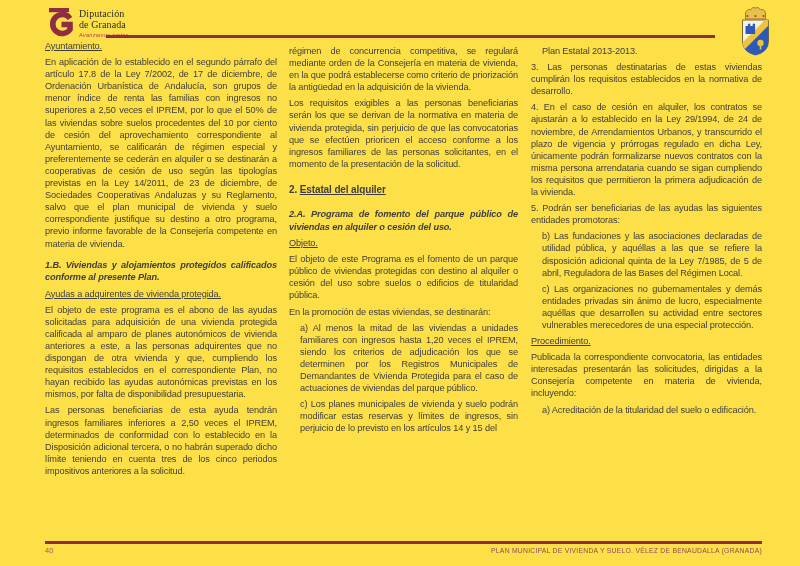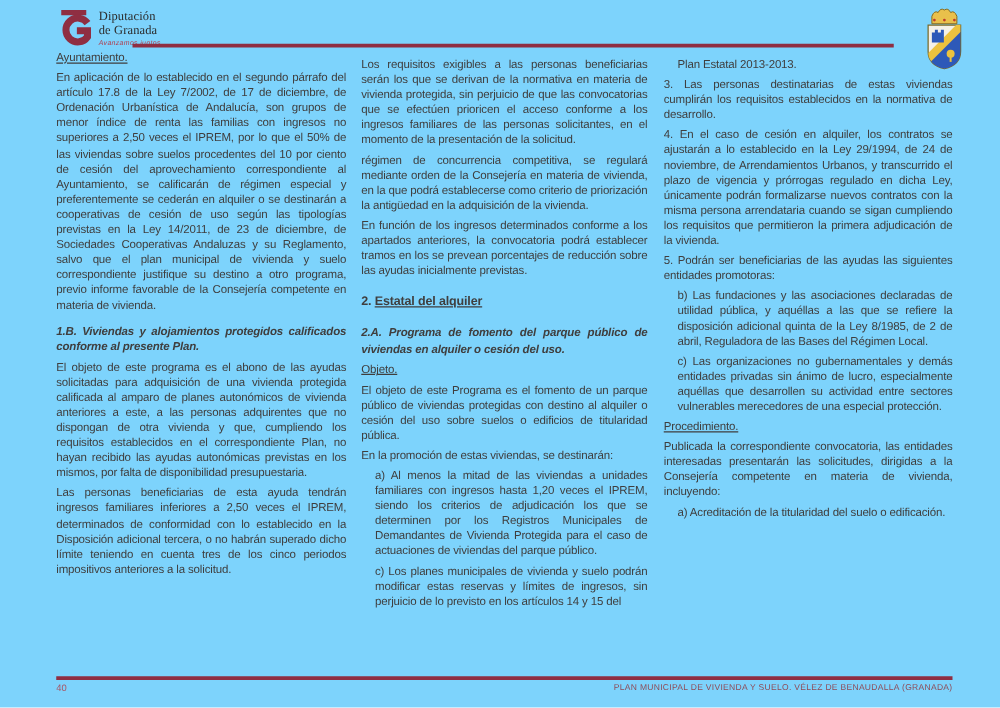--- a/index.html
+++ b/index.html
@@ -1,17 +1,17 @@
 <!DOCTYPE html>
 <html lang="es"><head>
 <meta charset="utf-8">
 <style>
   html,body { margin:0; padding:0; background:#ffffff; }
   .page {
-    position:relative; width:800px; height:566px; background:#7dd3fc;
+    position:relative; width:800px; height:566px; background:#fde047;
     font-family:"Liberation Sans","DejaVu Sans",sans-serif;
     color:#3f3e3e; overflow:hidden;
   }
   
   .logo-g { position:absolute; left:45px; top:7px; }
   .logo-text { position:absolute; left:79px; top:9px; font-family:"Liberation Serif","DejaVu Serif",serif; font-size:10px; line-height:10.5px; color:#2b2b2b; letter-spacing:0.1px; }
   .tagline { position:absolute; left:79px; top:32px; font-size:5.5px; font-style:italic; color:#b03a4a; letter-spacing:0.3px; }
   .header-line { position:absolute; left:106px; top:35px; width:609px; height:3px; background:#8f2e42; }
   .escudo { position:absolute; left:733px; top:5px; }
   
@@ -72,43 +72,43 @@
         <circle cx="27" cy="38" r="3.2" fill="#ecc23e"></circle>
         <rect x="26.2" y="40.5" width="1.6" height="4" fill="#ecc23e"></rect>
       </g>
     </svg>
   </div>
 
   <div class="col col-1">
     <div class="h-ul">Ayuntamiento.</div>
     <p>En aplicación de lo establecido en el segundo párrafo del artículo 17.8 de la Ley 7/2002, de 17 de diciembre, de Ordenación Urbanística de Andalucía, son grupos de menor índice de renta las familias con ingresos no superiores a 2,50 veces el IPREM, por lo que el 50% de las viviendas sobre suelos procedentes del 10 por ciento de cesión del aprovechamiento correspondiente al Ayuntamiento, se calificarán de régimen especial y preferentemente se cederán en alquiler o se destinarán a cooperativas de cesión de uso según las tipologías previstas en la Ley 14/2011, de 23 de diciembre, de Sociedades Cooperativas Andaluzas y su Reglamento, salvo que el plan municipal de vivienda y suelo correspondiente justifique su destino a otro programa, previo informe favorable de la Consejería competente en materia de vivienda.</p>
     <div class="hsec">1.B. Viviendas y alojamientos protegidos calificados conforme al presente Plan.</div>
+    <div class="h-ul">Ayudas a adquirentes de vivienda protegida.</div>
     <p>El objeto de este programa es el abono de las ayudas solicitadas para adquisición de una vivienda protegida calificada al amparo de planes autonómicos de vivienda anteriores a este, a las personas adquirentes que no dispongan de otra vivienda y que, cumpliendo los requisitos establecidos en el correspondiente Plan, no hayan recibido las ayudas autonómicas previstas en los mismos, por falta de disponibilidad presupuestaria.</p>
     <p>Las personas beneficiarias de esta ayuda tendrán ingresos familiares inferiores a 2,50 veces el IPREM, determinados de conformidad con lo establecido en la Disposición adicional tercera, o no habrán superado dicho límite teniendo en cuenta tres de los cinco periodos impositivos anteriores a la solicitud.</p>
   </div>
 
   <div class="col col-2">
+    <p>régimen de concurrencia competitiva, se regulará mediante orden de la Consejería en materia de vivienda, en la que podrá establecerse como criterio de priorización la antigüedad en la adquisición de la vivienda.</p>
     <p>Los requisitos exigibles a las personas beneficiarias serán los que se derivan de la normativa en materia de vivienda protegida, sin perjuicio de que las convocatorias que se efectúen prioricen el acceso conforme a los ingresos familiares de las personas solicitantes, en el momento de la presentación de la solicitud.</p>
-    <p>régimen de concurrencia competitiva, se regulará mediante orden de la Consejería en materia de vivienda, en la que podrá establecerse como criterio de priorización la antigüedad en la adquisición de la vivienda.</p>
-    <p>En función de los ingresos determinados conforme a los apartados anteriores, la convocatoria podrá establecer tramos en los se prevean porcentajes de reducción sobre las ayudas inicialmente previstas.</p>
     <div class="h2"><span>2. </span><span class="ul-part">Estatal del alquiler</span></div>
     <div class="hsec">2.A. Programa de fomento del parque público de viviendas en alquiler o cesión del uso.</div>
     <div class="h-ul">Objeto.</div>
     <p>El objeto de este Programa es el fomento de un parque público de viviendas protegidas con destino al alquiler o cesión del uso sobre suelos o edificios de titularidad pública.</p>
     <p>En la promoción de estas viviendas, se destinarán:</p>
     <p class="indent">a) Al menos la mitad de las viviendas a unidades familiares con ingresos hasta 1,20 veces el IPREM, siendo los criterios de adjudicación los que se determinen por los Registros Municipales de Demandantes de Vivienda Protegida para el caso de actuaciones de viviendas del parque público.</p>
     <p class="indent">c) Los planes municipales de vivienda y suelo podrán modificar estas reservas y límites de ingresos, sin perjuicio de lo previsto en los artículos 14 y 15 del</p>
   </div>
 
   <div class="col col-3">
     <p class="indent">Plan Estatal 2013-2013.</p>
     <p>3. Las personas destinatarias de estas viviendas cumplirán los requisitos establecidos en la normativa de desarrollo.</p>
     <p>4. En el caso de cesión en alquiler, los contratos se ajustarán a lo establecido en la Ley 29/1994, de 24 de noviembre, de Arrendamientos Urbanos, y transcurrido el plazo de vigencia y prórrogas regulado en dicha Ley, únicamente podrán formalizarse nuevos contratos con la misma persona arrendataria cuando se sigan cumpliendo los requisitos que permitieron la primera adjudicación de la vivienda.</p>
     <p>5. Podrán ser beneficiarias de las ayudas las siguientes entidades promotoras:</p>
-    <p class="indent">b) Las fundaciones y las asociaciones declaradas de utilidad pública, y aquéllas a las que se refiere la disposición adicional quinta de la Ley 8/1985, de 2 de abril, Reguladora de las Bases del Régimen Local.</p>
+    <p class="indent">b) Las fundaciones y las asociaciones declaradas de utilidad pública, y aquéllas a las que se refiere la disposición adicional quinta de la Ley 7/1985, de 5 de abril, Reguladora de las Bases del Régimen Local.</p>
     <p class="indent">c) Las organizaciones no gubernamentales y demás entidades privadas sin ánimo de lucro, especialmente aquéllas que desarrollen su actividad entre sectores vulnerables merecedores de una especial protección.</p>
     <div class="h-ul">Procedimiento.</div>
     <p>Publicada la correspondiente convocatoria, las entidades interesadas presentarán las solicitudes, dirigidas a la Consejería competente en materia de vivienda, incluyendo:</p>
     <p class="indent">a) Acreditación de la titularidad del suelo o edificación.</p>
   </div>
 
   <div class="footer-line"></div>
   <div class="page-number">40</div>
   <div class="footer-title">PLAN MUNICIPAL DE VIVIENDA Y SUELO. VÉLEZ DE BENAUDALLA (GRANADA)</div>
 

